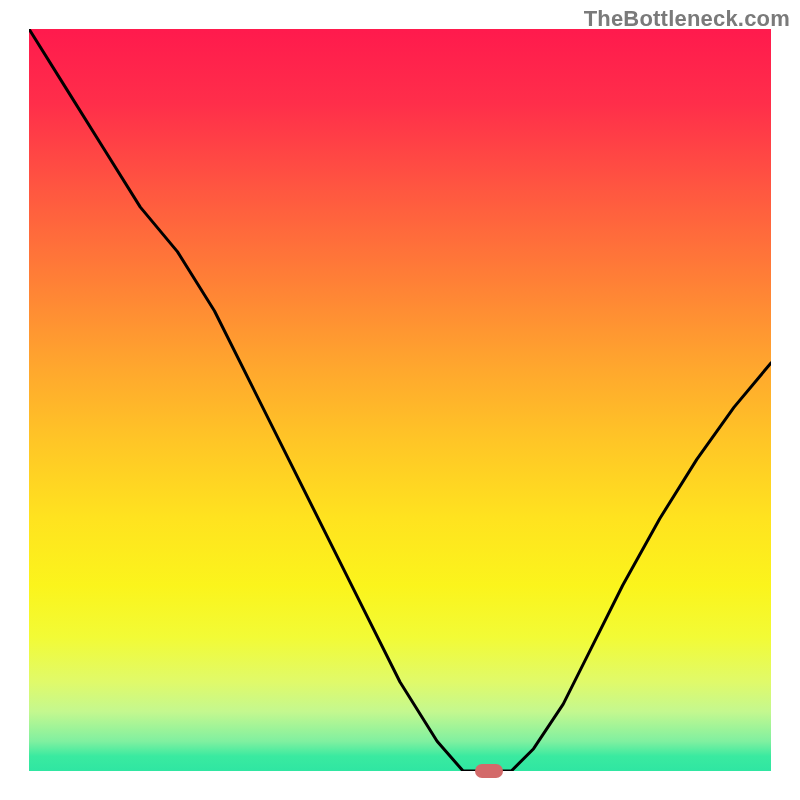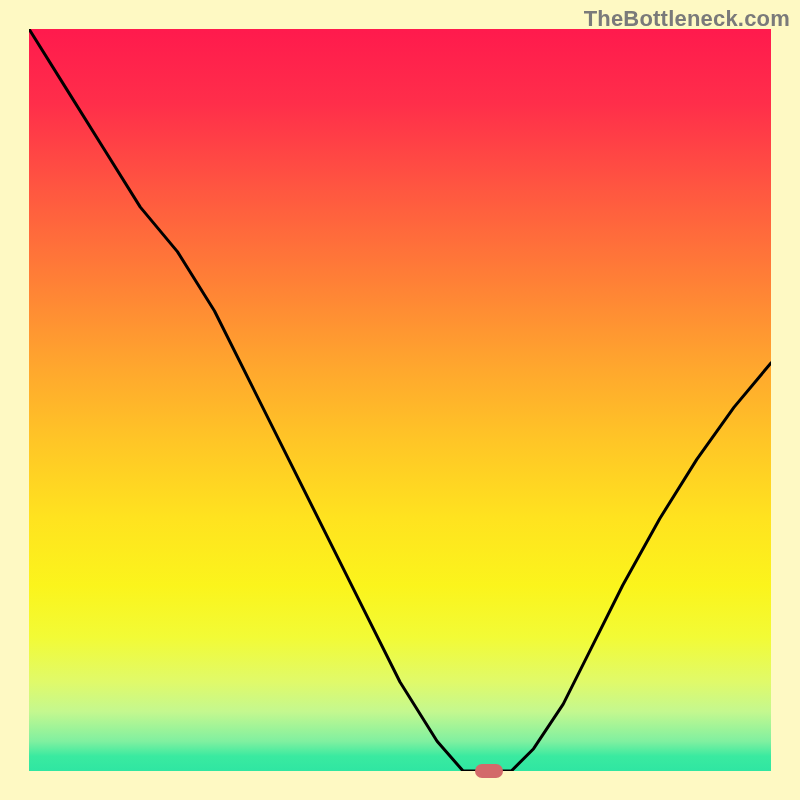--- a/index.html
+++ b/index.html
@@ -7,21 +7,21 @@
     padding: 0;
     width: 800px;
     height: 800px;
     background: #000;
     overflow: hidden;
   }
   .chart-container {
     position: relative;
     width: 800px;
     height: 800px;
-    background: #fef9c3;
+    background: #ffffff;
   }
   .plot-area {
     position: absolute;
     left: 29px;
     top: 29px;
     width: 742px;
     height: 742px;
     background: linear-gradient(to bottom,
       #ff1a4d 0%,
       #ff2e4a 10%,

